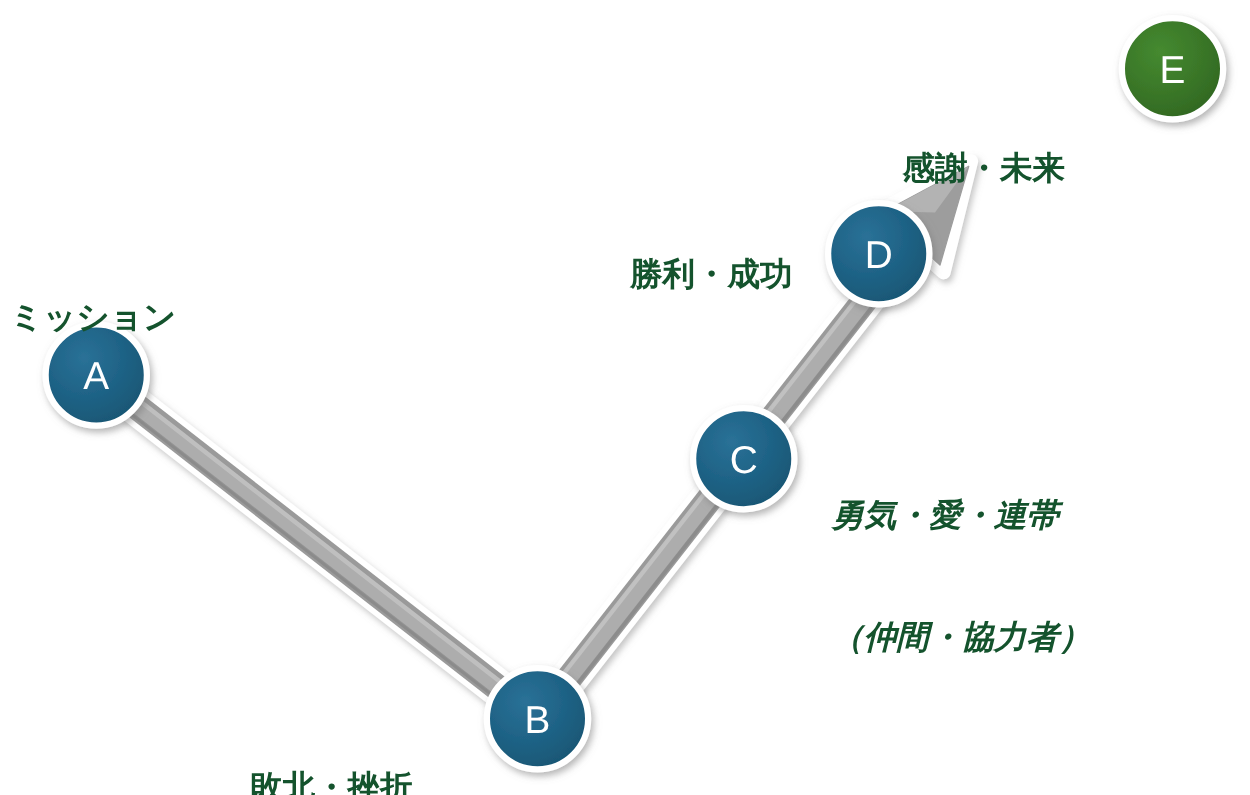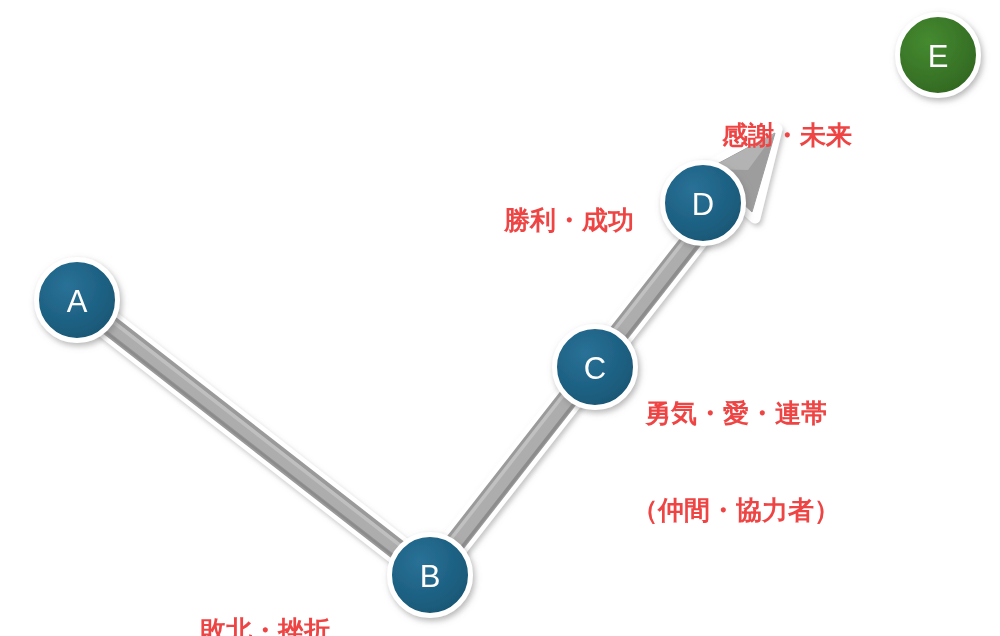--- a/index.html
+++ b/index.html
@@ -30,32 +30,31 @@
     font-weight: 400;
     fill: #ffffff;
     text-anchor: middle;
     dominant-baseline: central;
   }
   .diagram-label {
     position: absolute;
     font-family: "DejaVu Sans", "Liberation Sans", sans-serif;
     font-size: 26px;
     font-weight: 700;
-    color: #ef4444;
+    color: #14532d;
     line-height: 1.24;
     white-space: pre;
     letter-spacing: 0px;
-    text-align: center;
   }
   .label-line {
     display: block;
   }
   .lbl-a { left: 8px;  top: 174px; }
   .lbl-b { left: 200px; top: 550px; }
-  .lbl-c { left: 632px; top: 333px; }
+  .lbl-c { left: 665px; top: 333px; font-style: italic; }
   .lbl-d { left: 504px; top: 140px; }
   .lbl-e { left: 722px; top: 55px; }
 </style>
 </head>
 <body>
 
 <div id="stage">
 
   <svg id="diagram-svg" viewBox="0 0 1000 636">
     <defs>
@@ -136,20 +135,21 @@
       <text x="703" y="204" class="node-letter">D</text>
     </g>
 
     <g>
       <circle cx="938" cy="55" r="40.5" fill="url(#greenSphere)" stroke="#ffffff" stroke-width="5" filter="url(#softShadow)"></circle>
       <text x="938" y="56" class="node-letter">E</text>
     </g>
   </svg>
 
   <div class="diagram-label lbl-a">
+    <span class="label-line">ミッション</span>
   </div>
 
   <div class="diagram-label lbl-b">
     <span class="label-line">敗北・挫折</span>
     
   </div>
 
   <div class="diagram-label lbl-c">
     <span class="label-line">勇気・愛・連帯</span>
     <span class="label-line">（仲間・協力者）</span>

